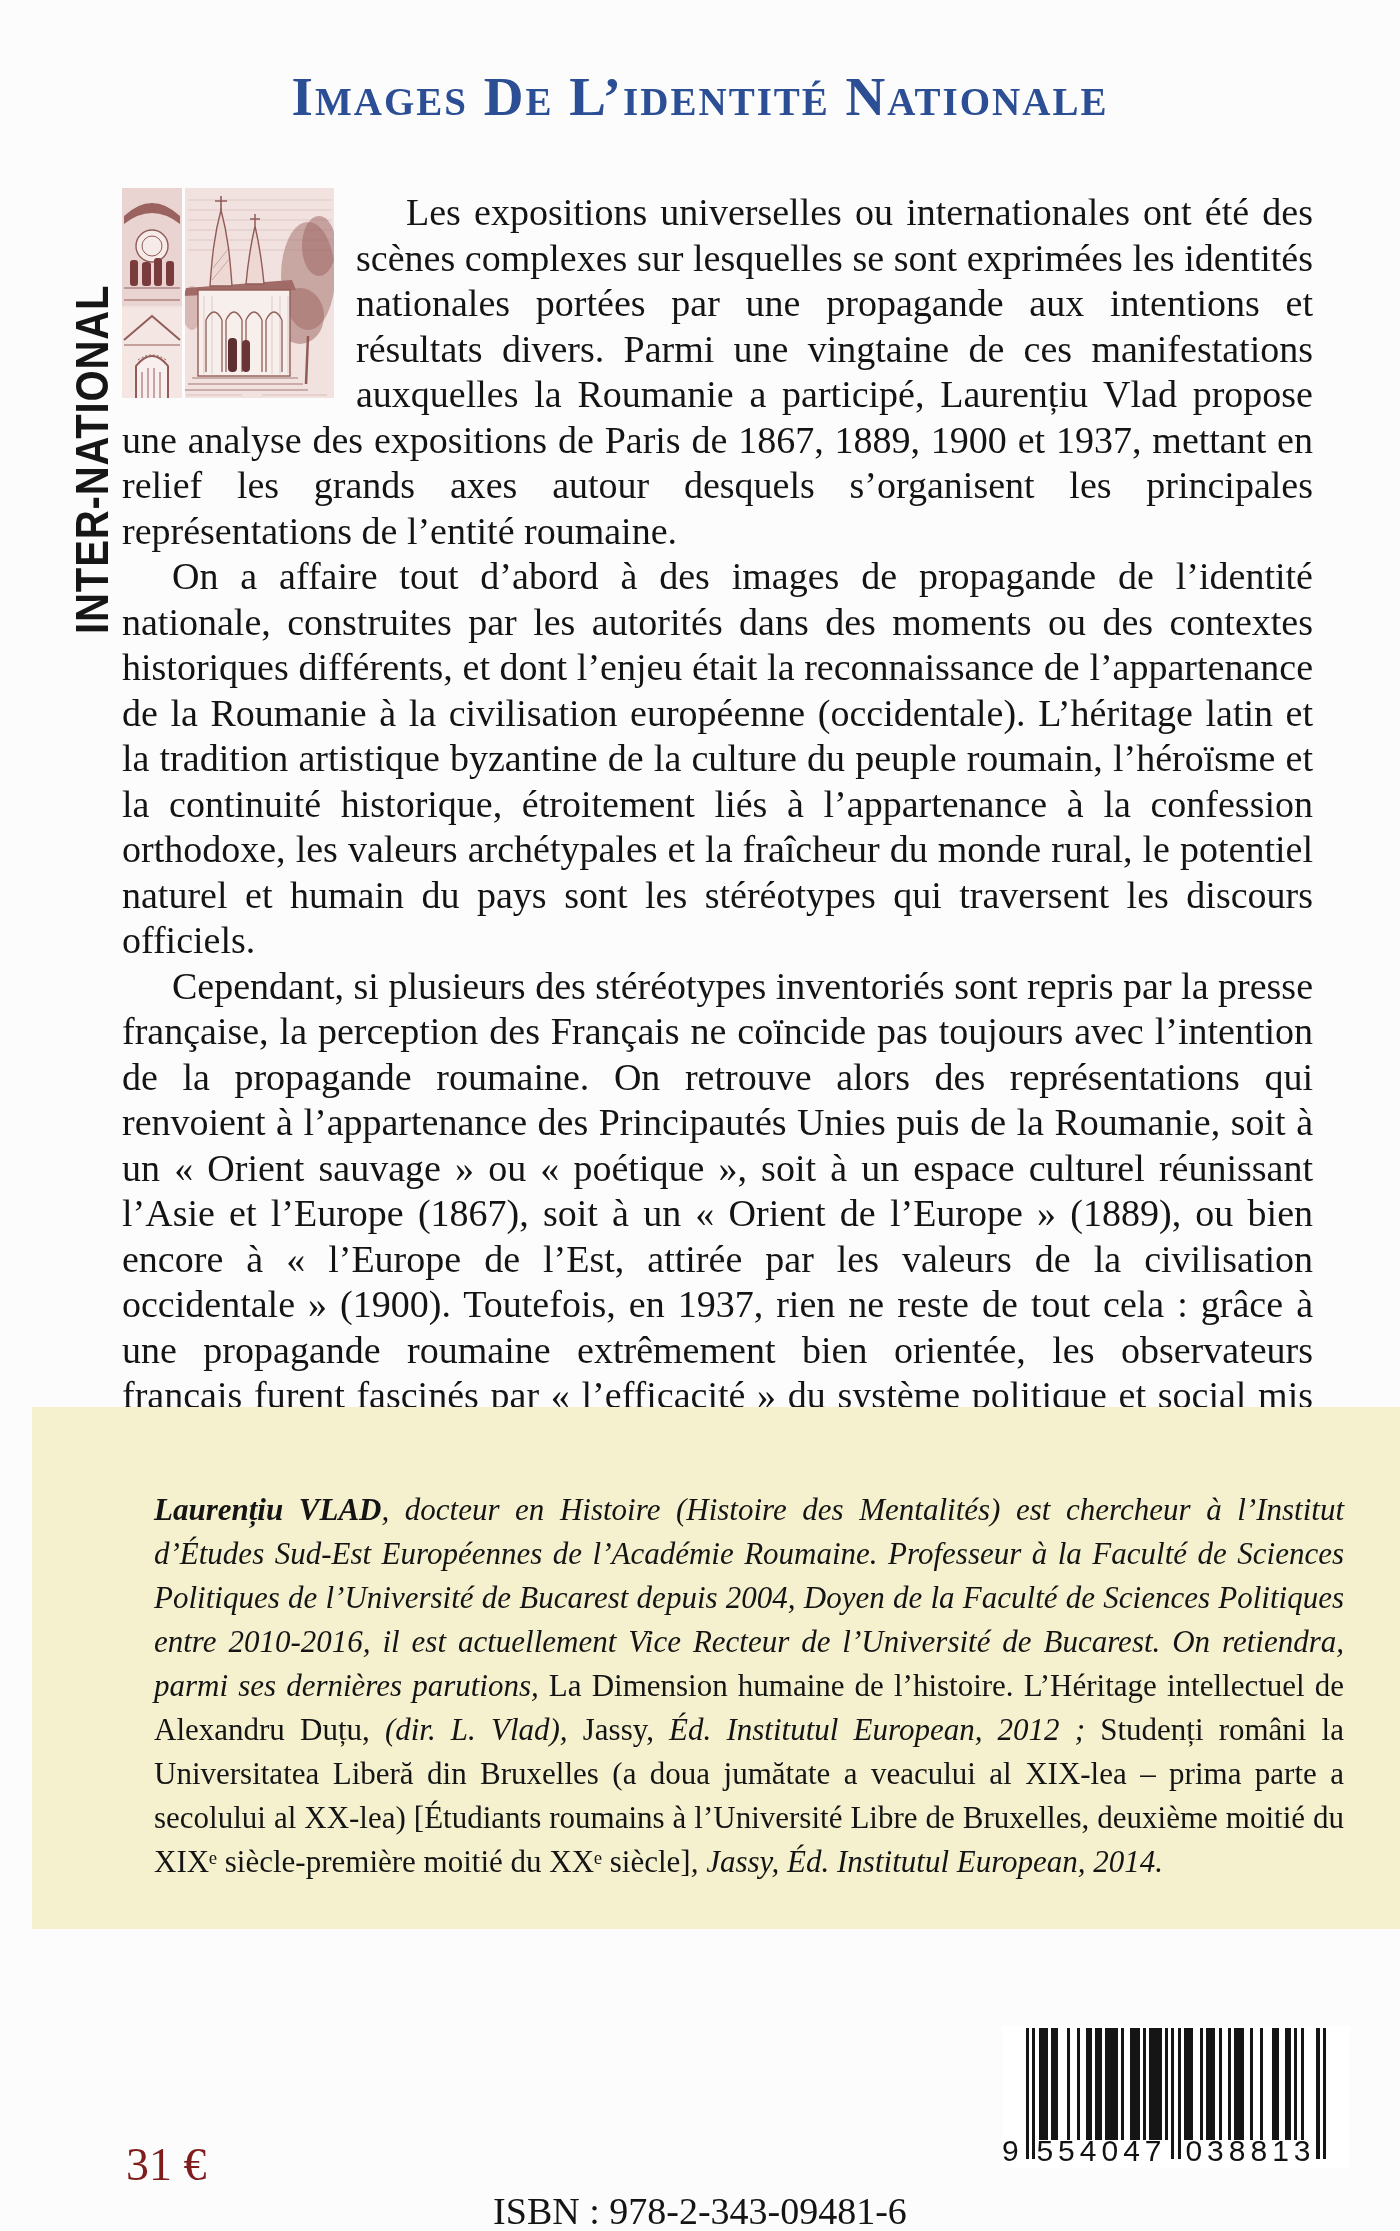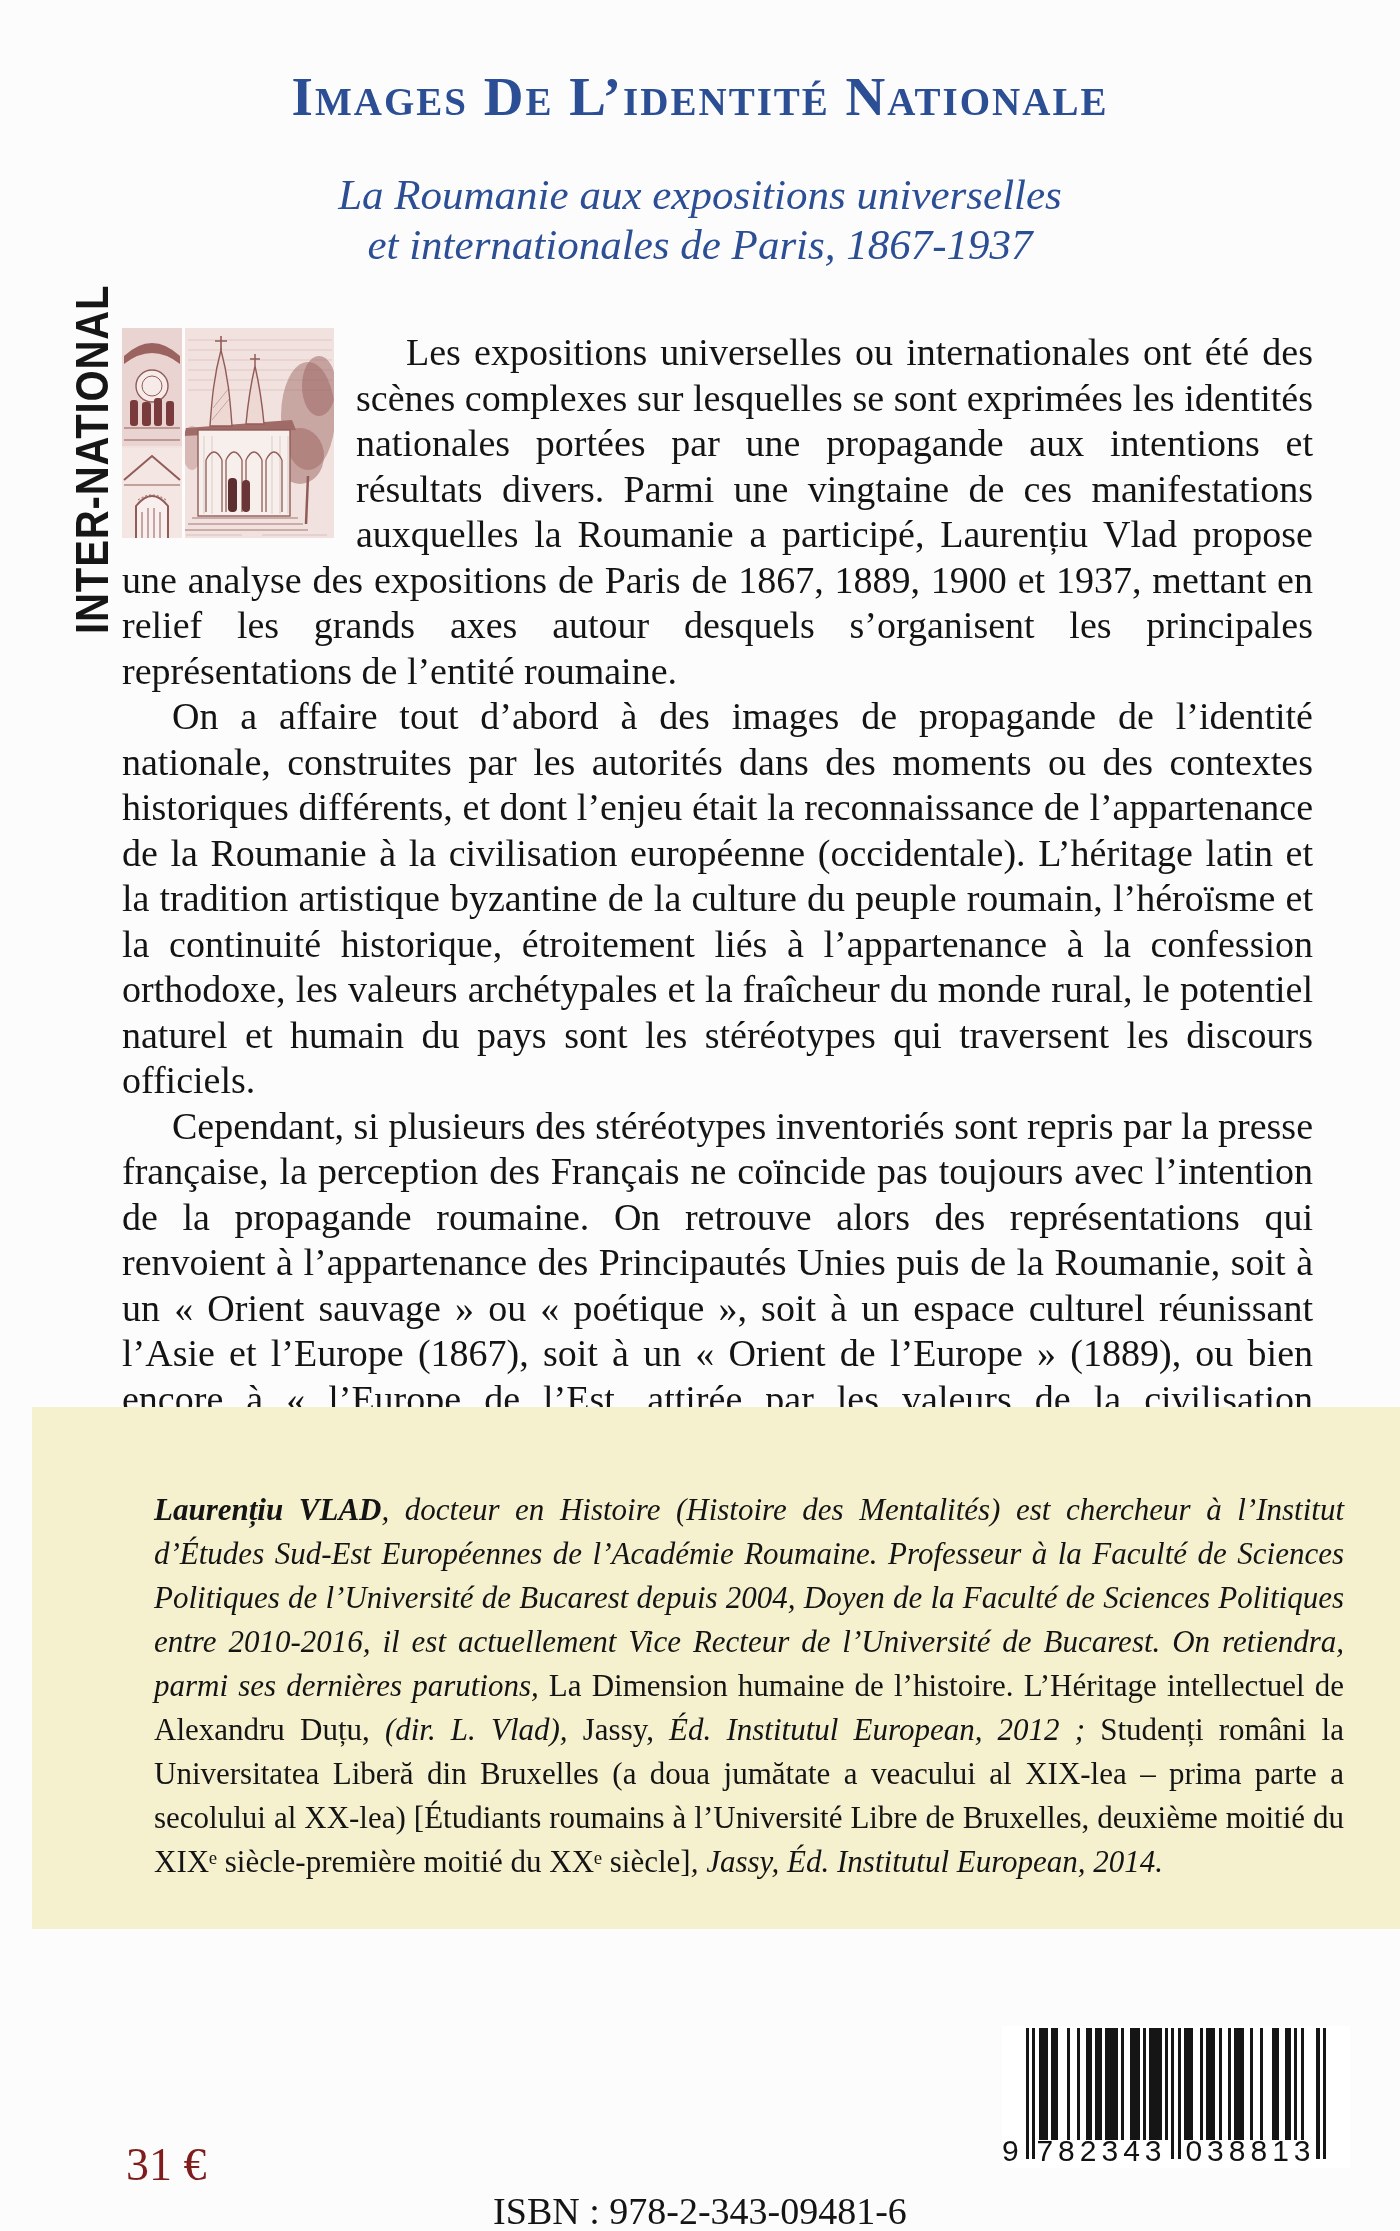--- a/index.html
+++ b/index.html
@@ -66,24 +66,20 @@
   .bc-g1{left:33px;width:133px;text-align:center;letter-spacing:5px;}
   .bc-g2{left:182px;width:133px;text-align:center;letter-spacing:5px;}
 </style>
 </head>
 <body>
 
 <div class="page">
 
   <div class="header">
     <div class="title">Images De L’identité Nationale</div>
-    <div class="subtitle">
-      <div>La Roumanie aux expositions universelles</div>
-      <div>et internationales de Paris, 1867-1937</div>
-    </div>
   </div>
 
   <div class="collection">INTER-NATIONAL</div>
 
   <div class="content">
     <p class="para">
       <span class="pavilion-float">
         <svg class="engraving" viewBox="0 0 212 210">
           <rect class="eng-bg" width="212" height="210"></rect>
 
@@ -255,17 +251,17 @@
         <div class="bc-mod on"></div>
         <div class="bc-mod"></div>
         <div class="bc-mod"></div>
         <div class="bc-mod"></div>
         <div class="bc-mod"></div>
         <div class="bc-mod on tall"></div>
         <div class="bc-mod tall"></div>
         <div class="bc-mod on tall"></div>
       </div>
     <span class="bc-num bc-left">9</span>
-    <span class="bc-num bc-g1">782343</span>
+    <span class="bc-num bc-g1">554047</span>
     <span class="bc-num bc-g2">038813</span>
   </div>
 
 </div>
 
 </body></html>

